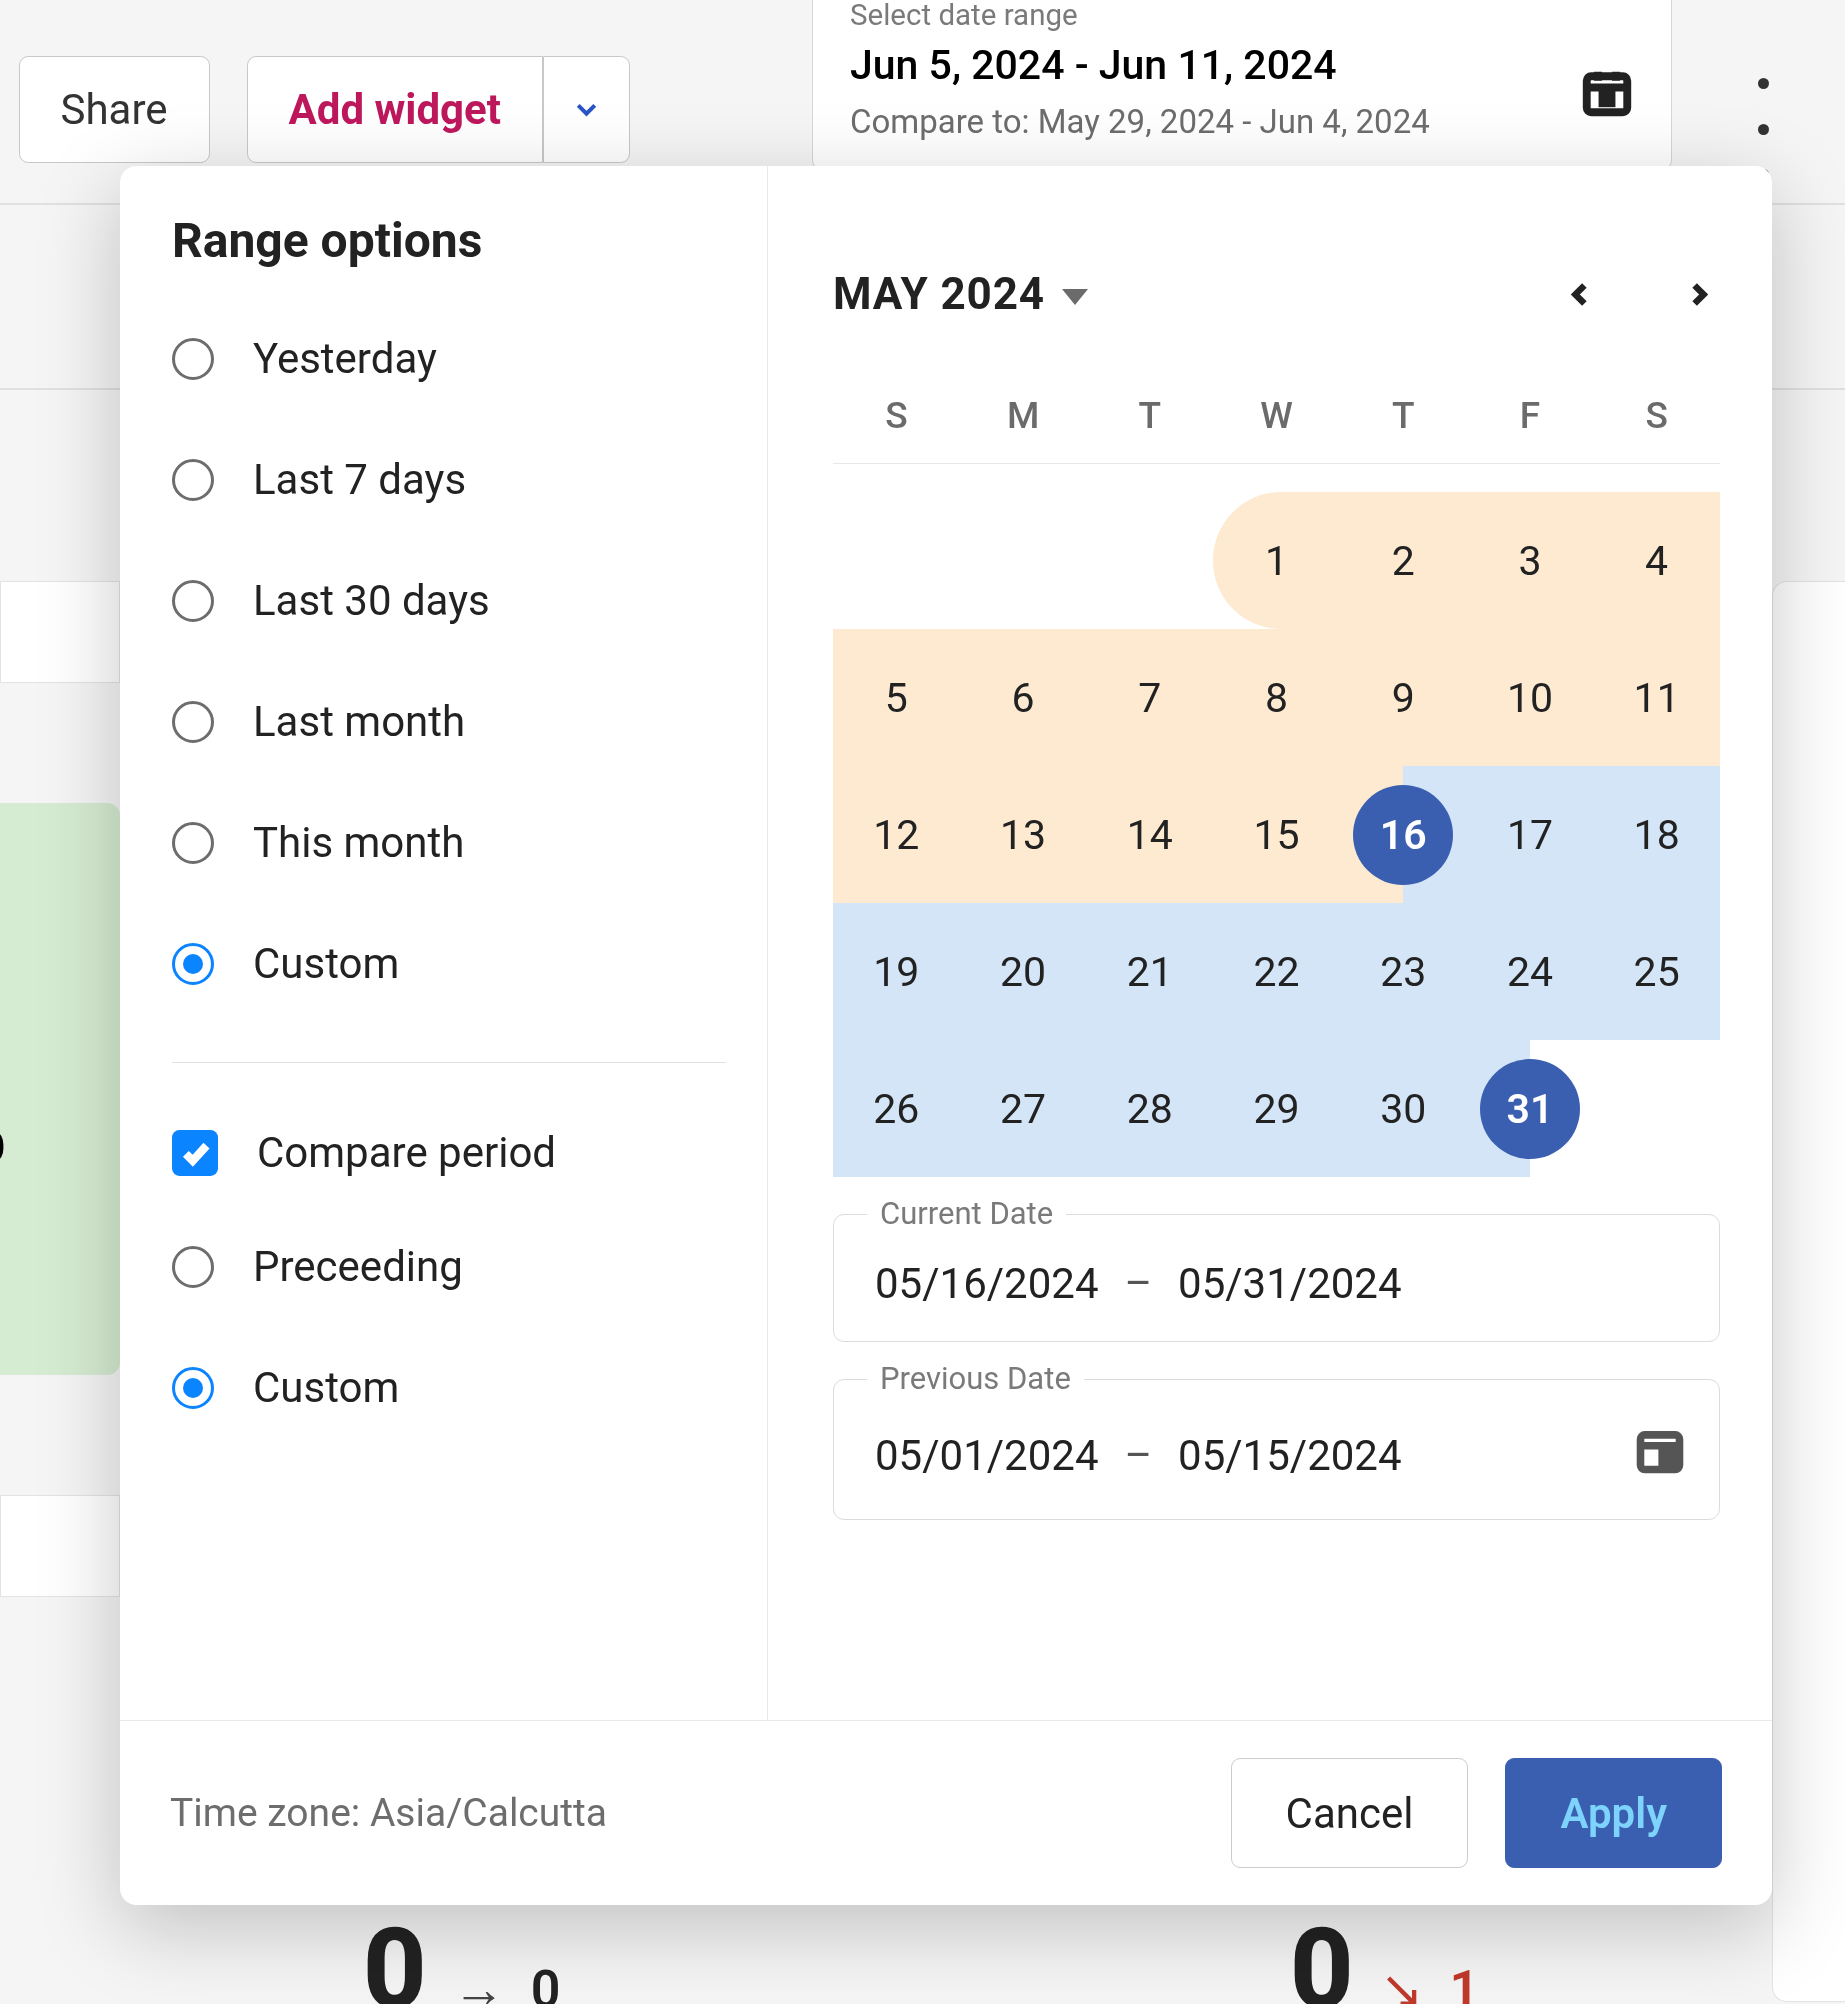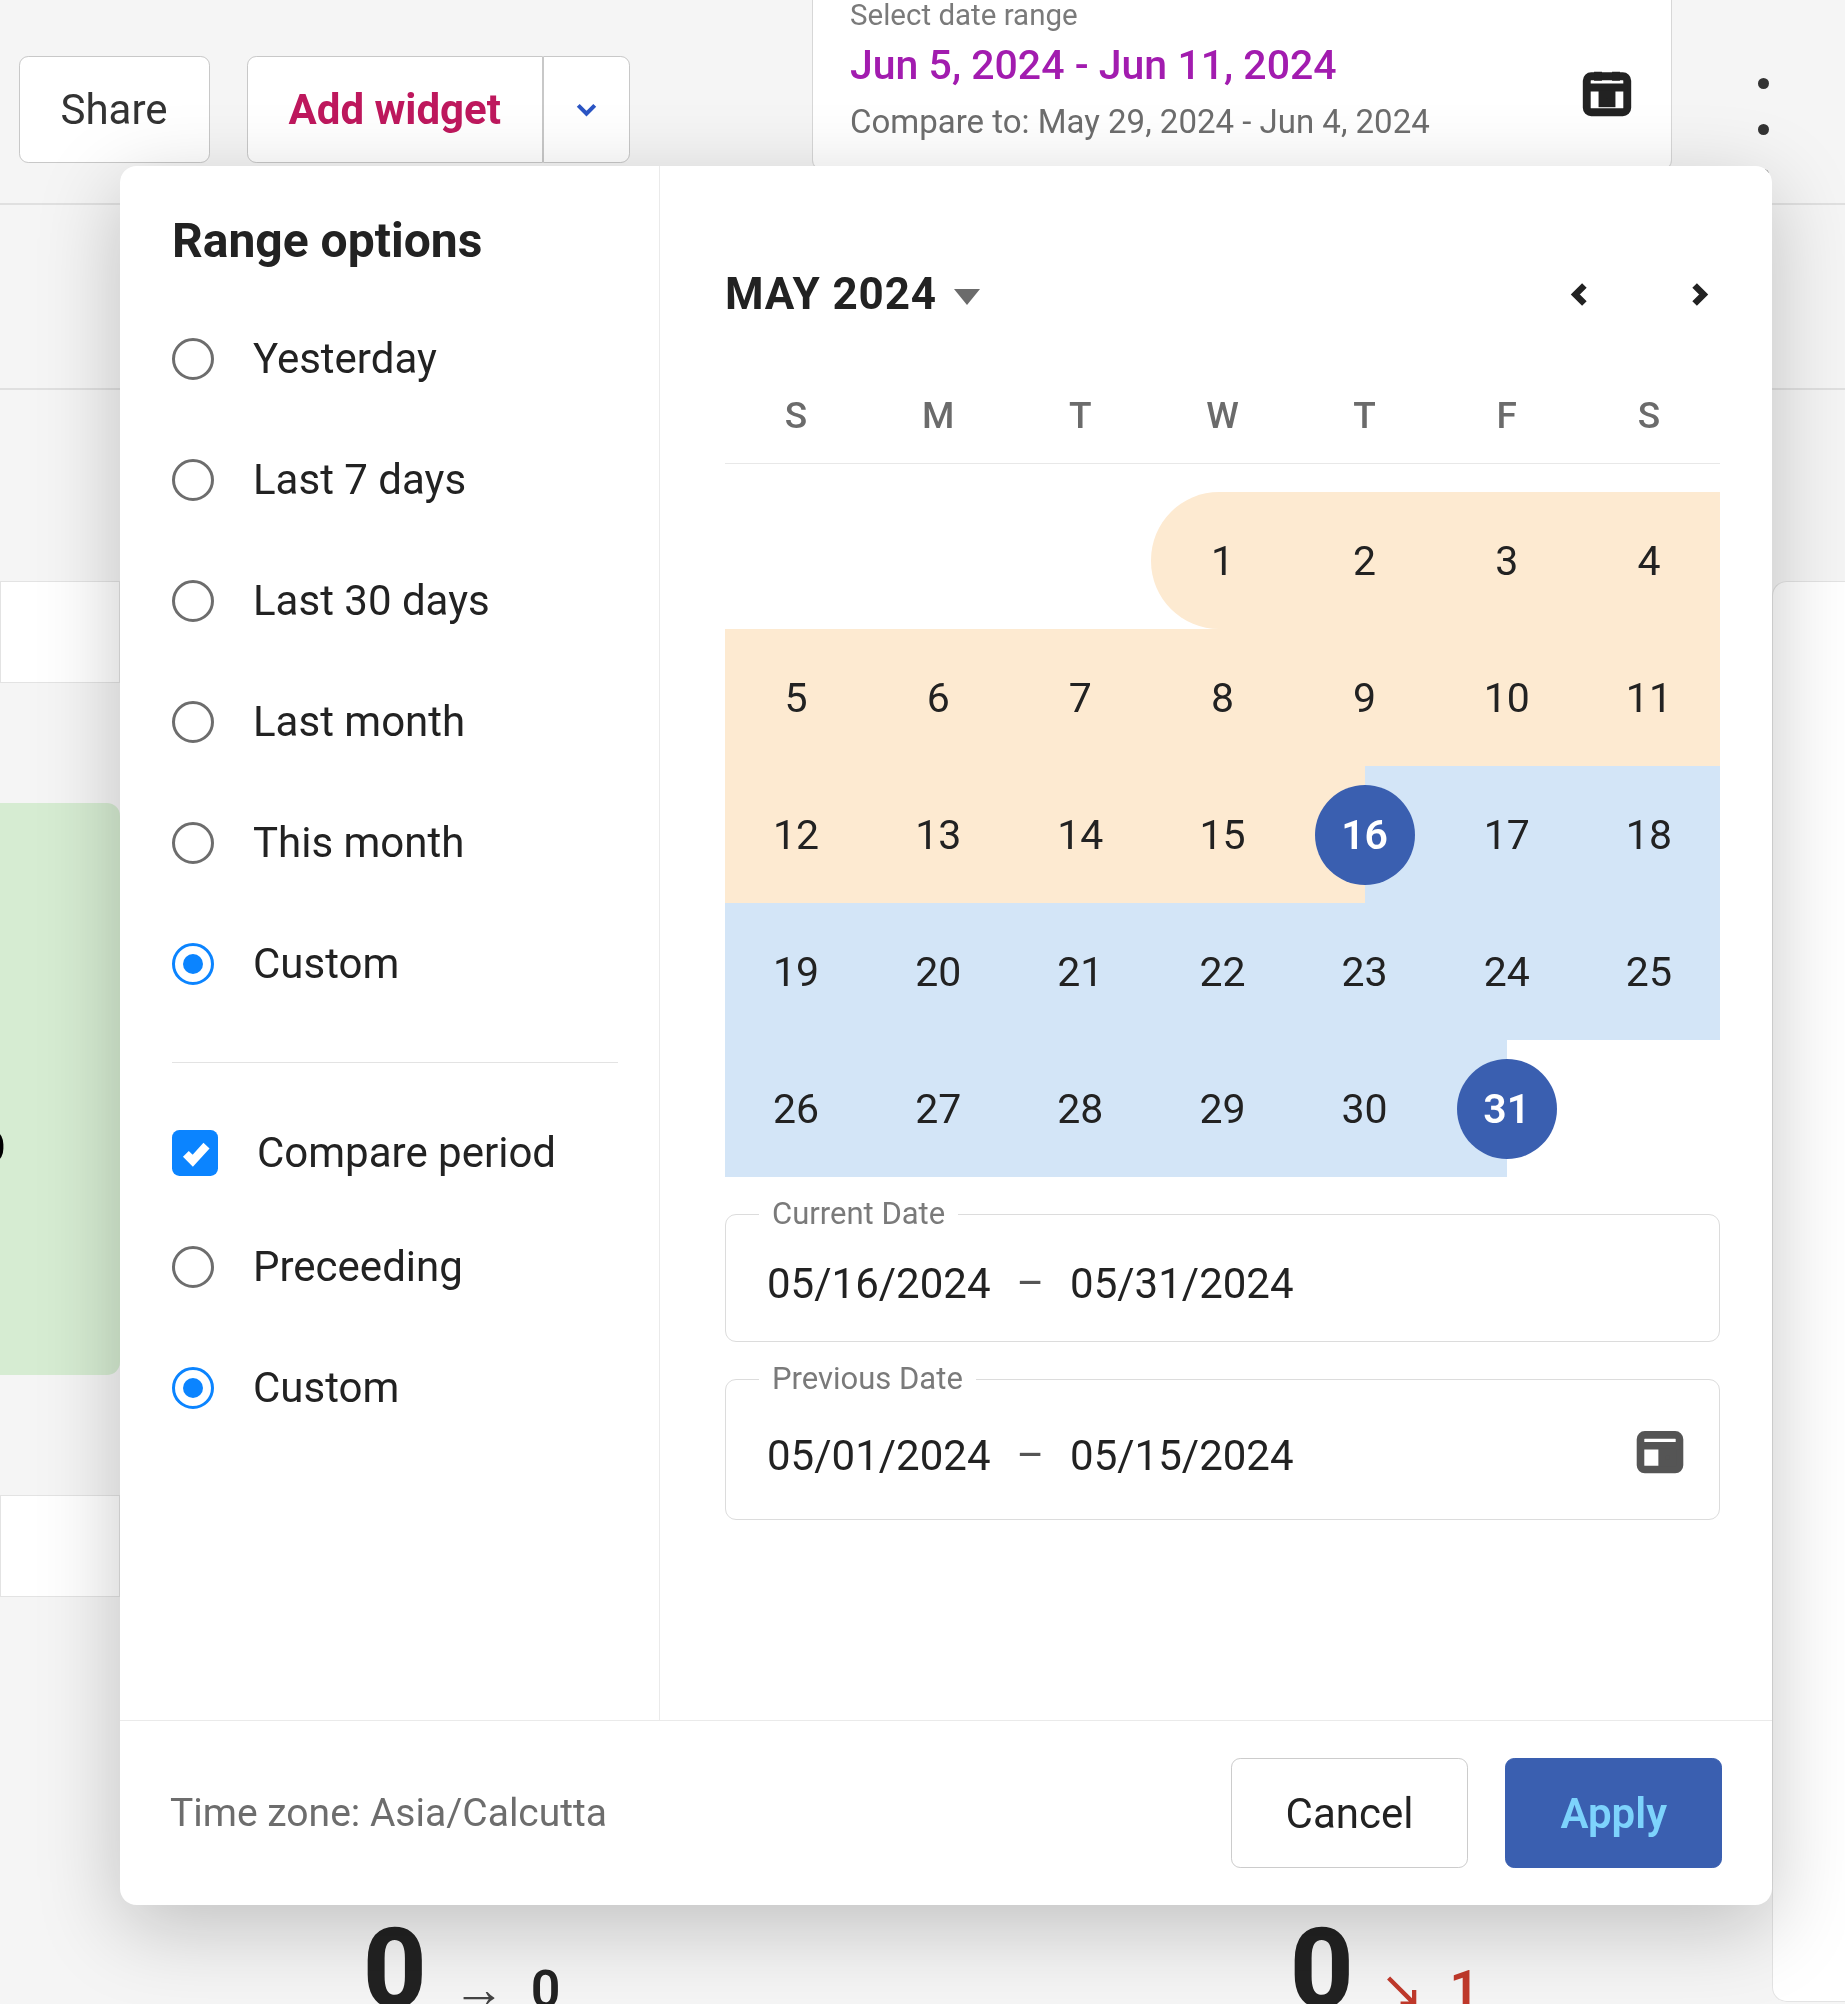--- a/index.html
+++ b/index.html
@@ -88,21 +88,21 @@
     border:1.8px solid #d7d7d7;
     border-top:none;
     border-radius:0 0 11px 11px;
     padding: 14.8px 37px 0 37px;
   }
   .daterange-trigger .legend{
     position:absolute; top:-1.8px; left:26px;
     background:#fff; padding:0 11px;
     font-size:29.5px; color:#7a7a7a;
   }
-  .daterange-trigger .line1{ font-size:41px; font-weight:500; color:#a21caf; margin-top:26px;}
+  .daterange-trigger .line1{ font-size:41px; font-weight:500; color:#000000; margin-top:26px;}
   .daterange-trigger .line2{ font-size:33px; color:#6d6d6d; margin-top:13px;}
   .daterange-trigger .cal-icon{
     position:absolute; right:37px; top:65px;
   }
 
   
   .modal {
     position:absolute;
     left:120px; top:166px;
     width:1652px; height:1739px;
@@ -111,21 +111,21 @@
     box-shadow: 0 22px 83px rgba(0,0,0,0.22);
     display:flex;
     flex-direction:column;
   }
   .modal-body{
     flex:1;
     display:flex;
     min-height:0;
   }
   .side {
-    width:540px;
+    width:648px;
     border-right:1.8px solid #eaeaea;
     padding:46px 41px 37px 52px;
   }
   .side h2{
     font-size:48px; font-weight:700; margin-bottom:65px;
   }
   .optlist{ display:flex; flex-direction:column; gap:72px; }
   .opt{
     display:flex; align-items:center; gap:39px;
     font-size:42px; color:#222;

